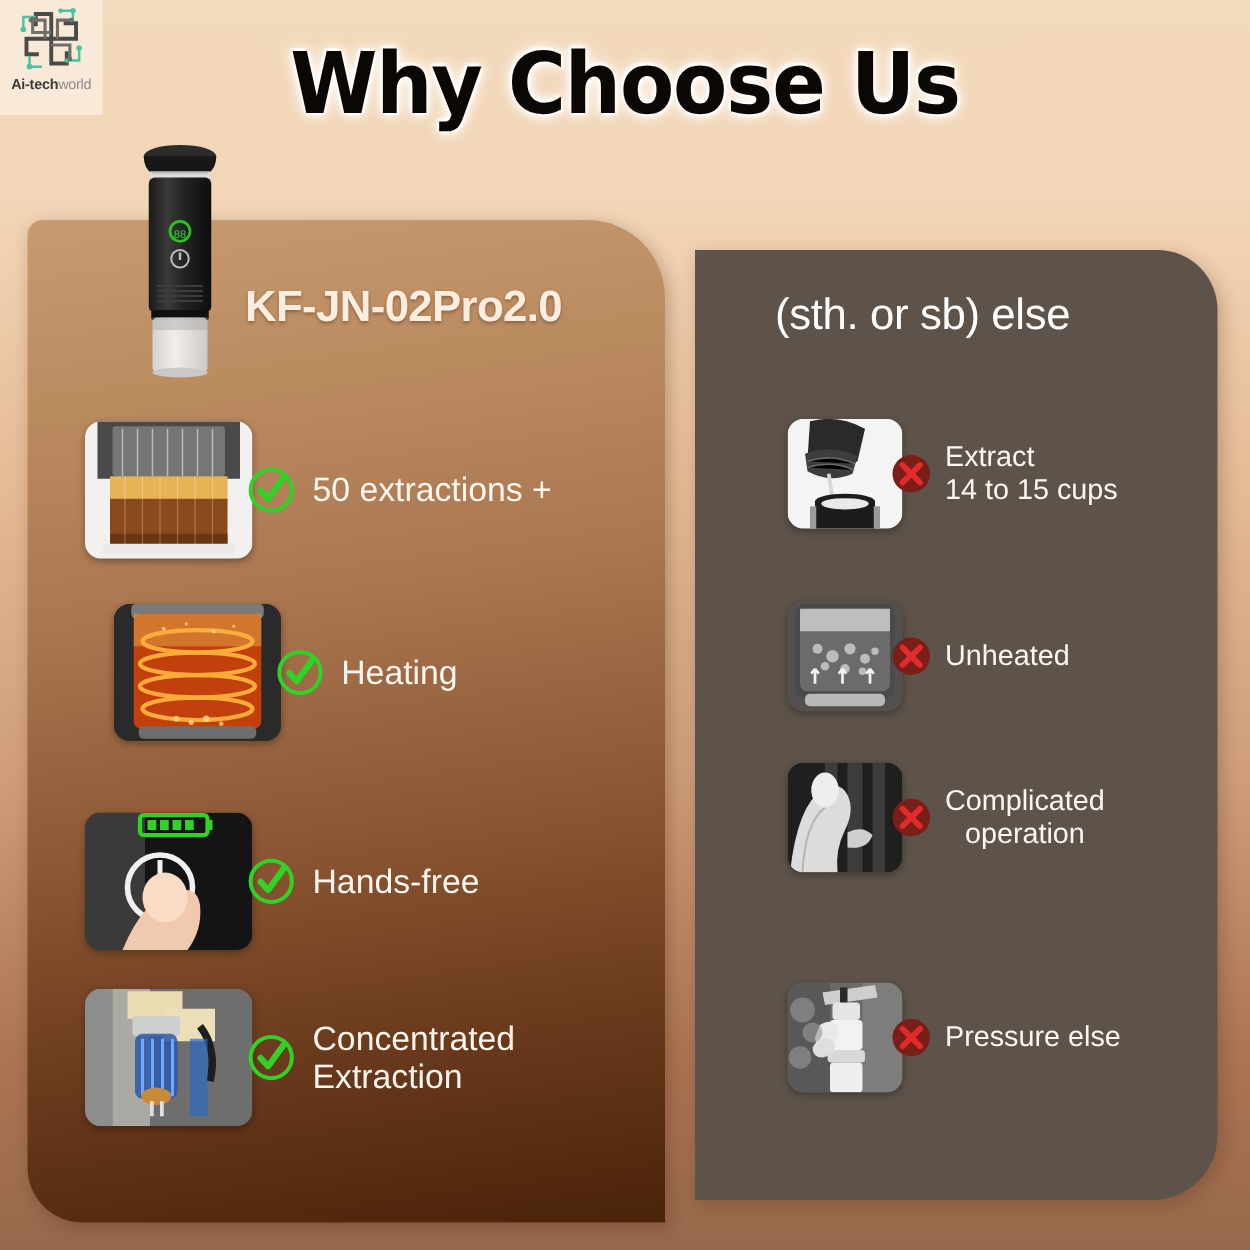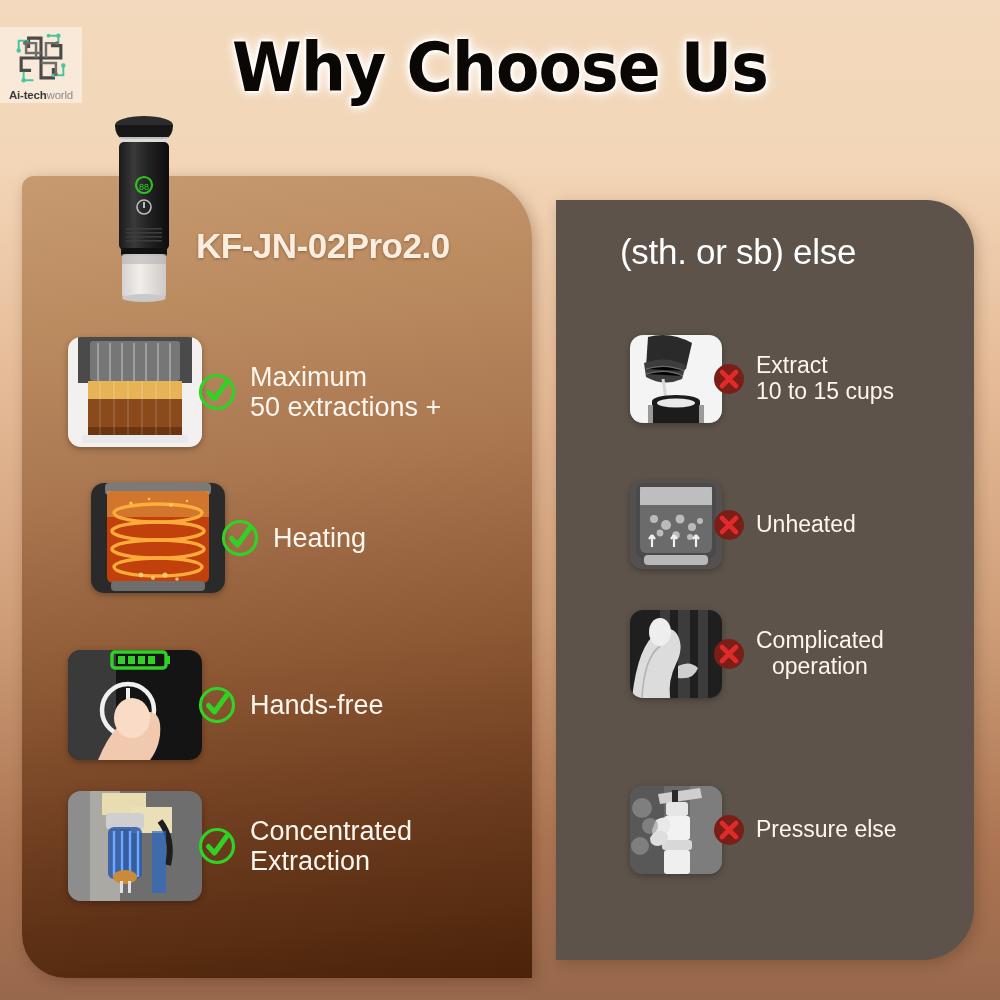--- a/index.html
+++ b/index.html
@@ -12,26 +12,25 @@
       #f3d9bd 0%,
       #f2d6b7 16%,
       #e6bb97 38%,
       #cf9e79 62%,
       #ad7553 84%,
       #98684c 100%);
   }
 
   
   .logo-box{
-    position:absolute; left:0; top:0; width:82px; height:76px;
+    position:absolute; left:0; top:0; width:82px; height:92px;
     background:#f9e9d9;
     display:flex; flex-direction:column; align-items:center; justify-content:flex-start;
     padding-top:0;
     z-index:30;
-    margin-top:27px;
   }
   .logo-mark{ width:62px; height:62px; }
   .logo-text{ font-size:11.5px; letter-spacing:-.2px; line-height:1; margin-top:1px; white-space:nowrap;}
   .logo-text .b{ color:#3b3b3b; font-weight:bold; }
   .logo-text .g{ color:#8d8d8d; font-weight:normal; }
 
   
   .title{
     position:absolute; top:34px; left:0; width:1000px;
     text-align:center;
@@ -227,21 +226,20 @@
           <path d="M102 44 v56"></path>
       </g>
       <rect x="14" y="98" width="106" height="8" rx="3" fill="#e9e9e9"></rect>
     </svg>
   </div>
   <svg class="mark" viewBox="0 0 42 42">
     <circle cx="21" cy="21" r="16.5" fill="none" stroke="#2fd225" stroke-width="3.2"></circle>
     <path d="M12.5 21.5 L18.5 28 L30.5 11.5" fill="none" stroke="#2fd225" stroke-width="5" stroke-linecap="round" stroke-linejoin="round"></path>
   </svg>
   <div class="row-text">
-    <div>Maximum</div>
     <div>50 extractions +</div>
   </div>
 </div>
 
 <div class="row left-row lr2">
   <div class="thumb">
     <svg width="134" height="110" viewBox="0 0 134 110">
       <rect width="134" height="110" fill="#2a2a2a"></rect>
       <rect x="14" y="0" width="106" height="12" rx="4" fill="#7a7a7a"></rect>
       <rect x="16" y="8" width="102" height="92" rx="6" fill="#c2400c"></rect>
@@ -352,21 +350,21 @@
       <rect x="18" y="70" width="5" height="18" fill="#9a9a9a"></rect>
       <rect x="69" y="70" width="5" height="18" fill="#9a9a9a"></rect>
     </svg>
   </div>
   <svg class="mark" viewBox="0 0 34 34">
     <circle cx="17" cy="17" r="15" fill="#7a1f18"></circle>
     <path d="M10 10 L24 24 M24 10 L10 24" stroke="#e12a2a" stroke-width="4.6" stroke-linecap="round"></path>
   </svg>
   <div class="row-text">
     <div>Extract</div>
-    <div>10 to 15 cups</div>
+    <div>14 to 15 cups</div>
   </div>
 </div>
 
 <div class="row right-row rr2">
   <div class="thumb">
     <svg width="92" height="88" viewBox="0 0 92 88">
       <rect width="92" height="88" fill="#555050"></rect>
       <rect x="6" y="2" width="80" height="76" rx="8" fill="#4a4a4a"></rect>
       <rect x="10" y="6" width="72" height="66" rx="6" fill="#6b6b6b"></rect>
       <rect x="10" y="6" width="72" height="18" fill="#d3d3d3" opacity=".8"></rect>

